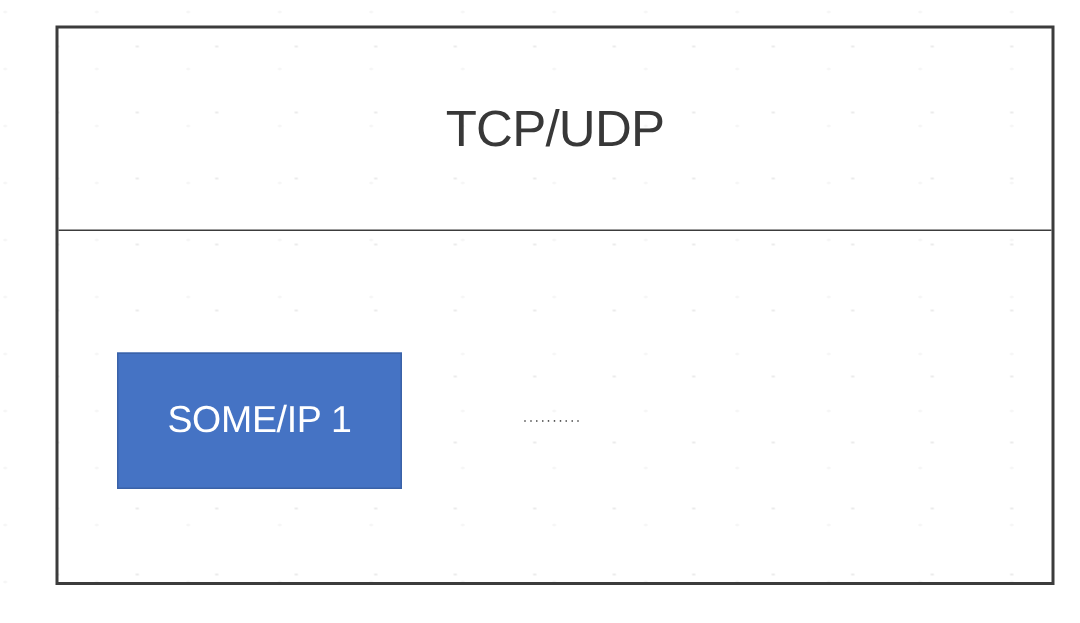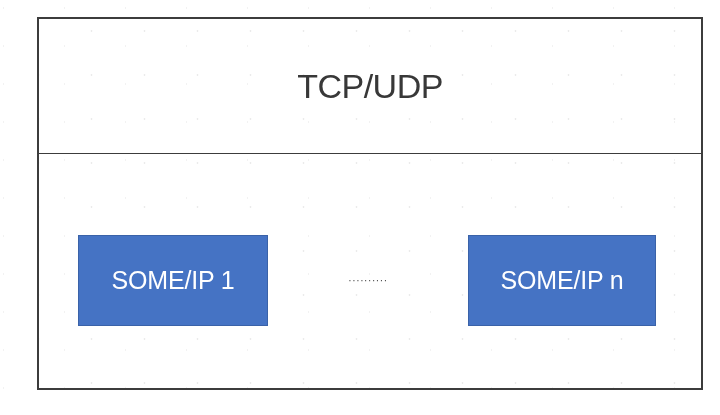--- a/index.html
+++ b/index.html
@@ -117,21 +117,18 @@
     <div class="someip-section">
 
       <div class="someip-box someip-box-1">
         <span class="someip-label">SOME/IP 1</span>
       </div>
 
       <div class="ellipsis-gap">
         <span class="ellipsis-dots">··········</span>
       </div>
 
-      <div class="someip-box someip-box-n">
-        <span class="someip-label">SOME/IP n</span>
-      </div>
 
     </div>
 
   </div>
 
 </div>
 
 </body></html>

